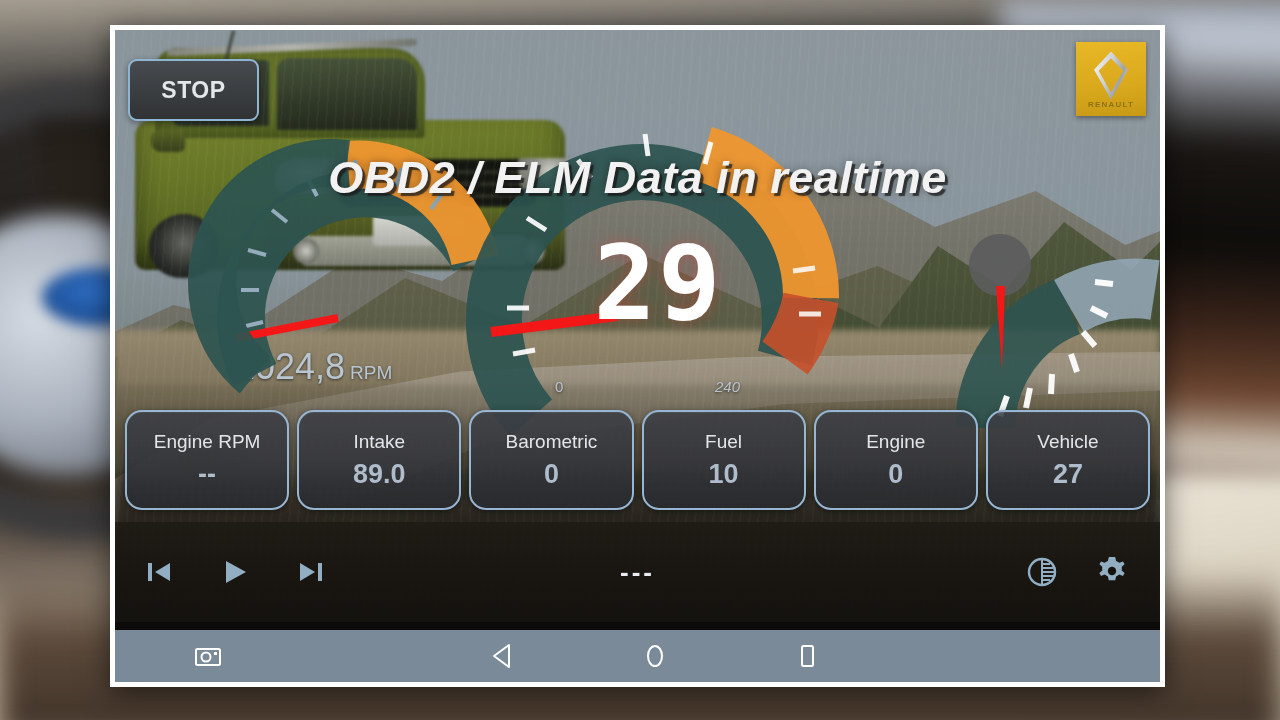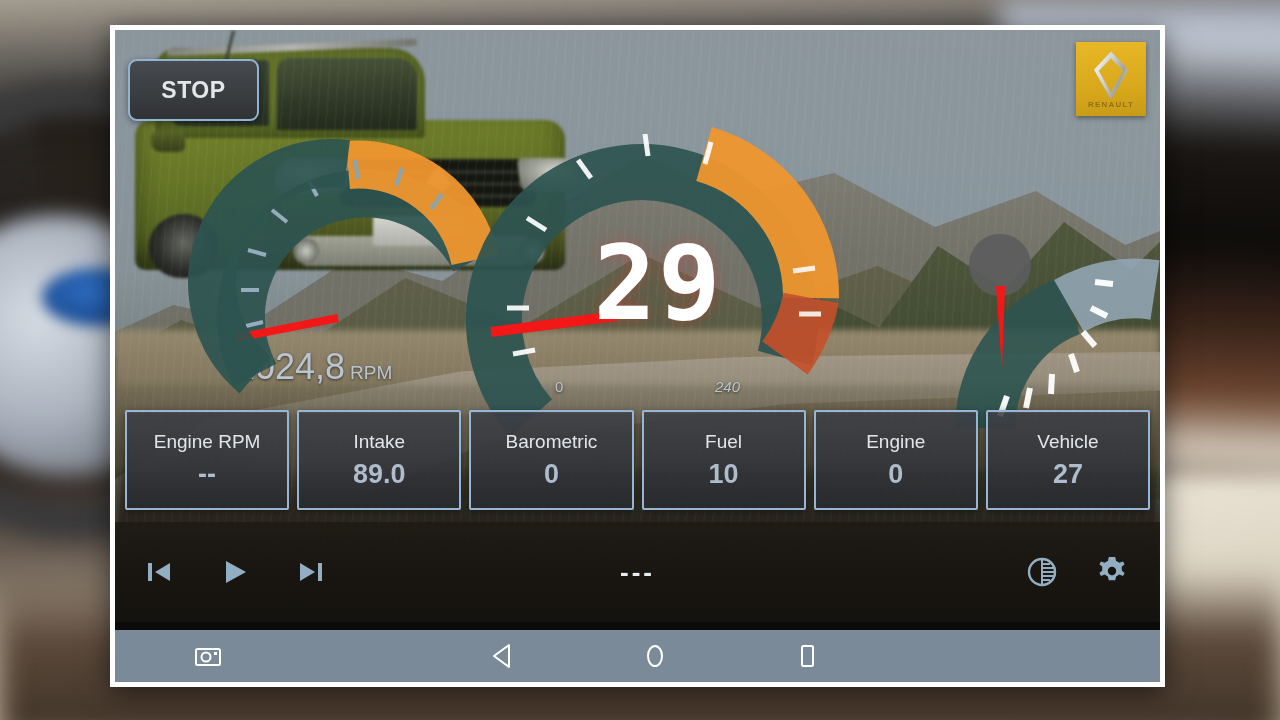--- a/index.html
+++ b/index.html
@@ -389,21 +389,21 @@
     height: 100px;
     display: flex;
     justify-content: space-between;
     padding: 0 6px;
     z-index: 6;
   }
   .tile {
     flex: 1 1 0;
     margin: 0 4px;
     border: 2px solid #96b6d4;
-    border-radius: 2px;
+    border-radius: 17px;
     background: linear-gradient(180deg, rgba(60,62,68,.88) 0%, rgba(52,54,60,.86) 48%, rgba(40,42,46,.88) 100%);
     display: flex;
     flex-direction: column;
     align-items: center;
     justify-content: center;
     box-shadow: 0 2px 7px rgba(0,0,0,.45), inset 0 1px 0 rgba(255,255,255,.06);
     cursor: pointer;
   }
   .tile-label { font-size: 19px; color: #e2e6ea; margin-bottom: 6px; }
   .tile-value { font-size: 27px; font-weight: bold; color: #aebccb; }
@@ -583,20 +583,21 @@
           <line x1="240" y1="116" x2="228" y2="102"></line>
           <line x1="252" y1="86" x2="236" y2="78"></line>
           <line x1="258" y1="54" x2="240" y2="52"></line>
         </g>
 
         <circle cx="145" cy="35" r="31" fill="#5b5c5d" opacity="0.93"></circle>
         <polygon points="141,56 150,56 147,140" fill="#f31717"></polygon>
       </svg>
     </div>
 
+    <div class="app-title">OBD2 / ELM Data in realtime</div>
 
     <div class="stop-button">STOP</div>
 
     <div class="brand-badge">
       <div class="brand-diamond"></div>
       <div class="brand-word">RENAULT</div>
     </div>
 
     <div class="tile-strip">
       <div class="tile">

